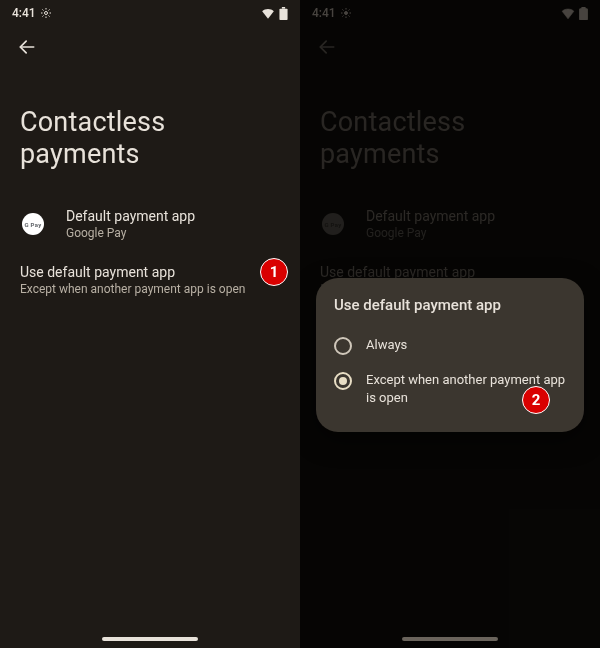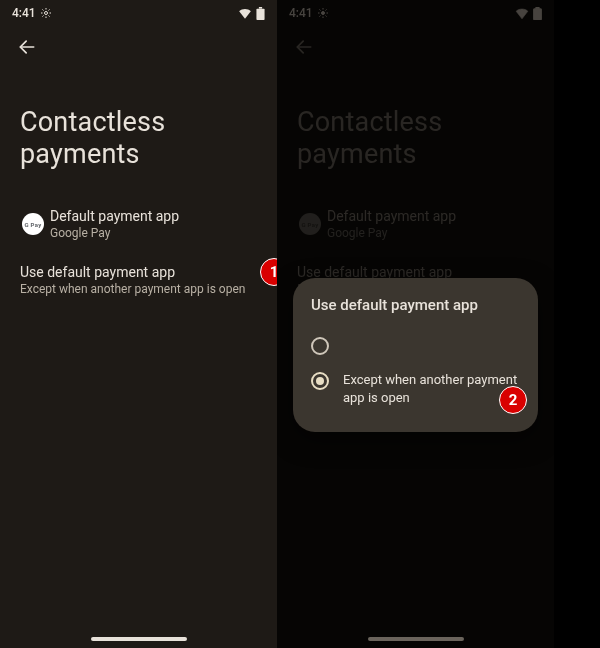--- a/index.html
+++ b/index.html
@@ -5,21 +5,21 @@
   * { box-sizing: border-box; margin: 0; padding: 0; }
   html, body { width: 600px; height: 648px; }
   body {
     display: flex;
     font-family: Roboto, "Segoe UI", Arial, sans-serif;
     background: #000;
     color: #e8e2da;
   }
   .phone {
     position: relative;
-    width: 277px;
+    width: 300px;
     height: 648px;
     overflow: hidden;
   }
   .phone-left  { background: #1e1a16; }
   .phone-right { background: #0f0d0b; }
 
   
   .status-bar {
     display: flex;
     align-items: center;
@@ -45,21 +45,21 @@
     padding: 38px 32px 26px 20px;
     letter-spacing: 0.2px;
   }
   .phone-right .page-title { color: #5b554e; }
 
   
   .tile {
     display: flex;
     align-items: center;
     padding: 12px 20px;
-    gap: 4px;
+    gap: 20px;
     min-height: 54px;
     cursor: pointer;
   }
   .tile .lead { width: 26px; display:flex; justify-content:center; }
   .tile .texts .primary   { font-size: 14px; color: #e8e2da; }
   .tile .texts .secondary { font-size: 12px; color: #b8b0a4; margin-top: 2px; }
   .phone-right .tile .primary   { color: #625c54; }
   .phone-right .tile .texts .secondary { color: #4e4a44; }
 
   .gpay-chip {
@@ -231,20 +231,21 @@
     </div>
   </div>
 
   <div class="scrim"></div>
 
   <div class="dialog">
     <div class="dialog-title">Use default payment app</div>
 
     <div class="radio-row">
       <span class="radio"></span>
+      <span class="lbl">Always</span>
     </div>
 
     <div class="radio-row">
       <span class="radio sel"></span>
       <span class="lbl">Except when another payment app is open</span>
     </div>
   </div>
 
   <div class="badge" style="left:222px; top:386px;">2</div>
 

